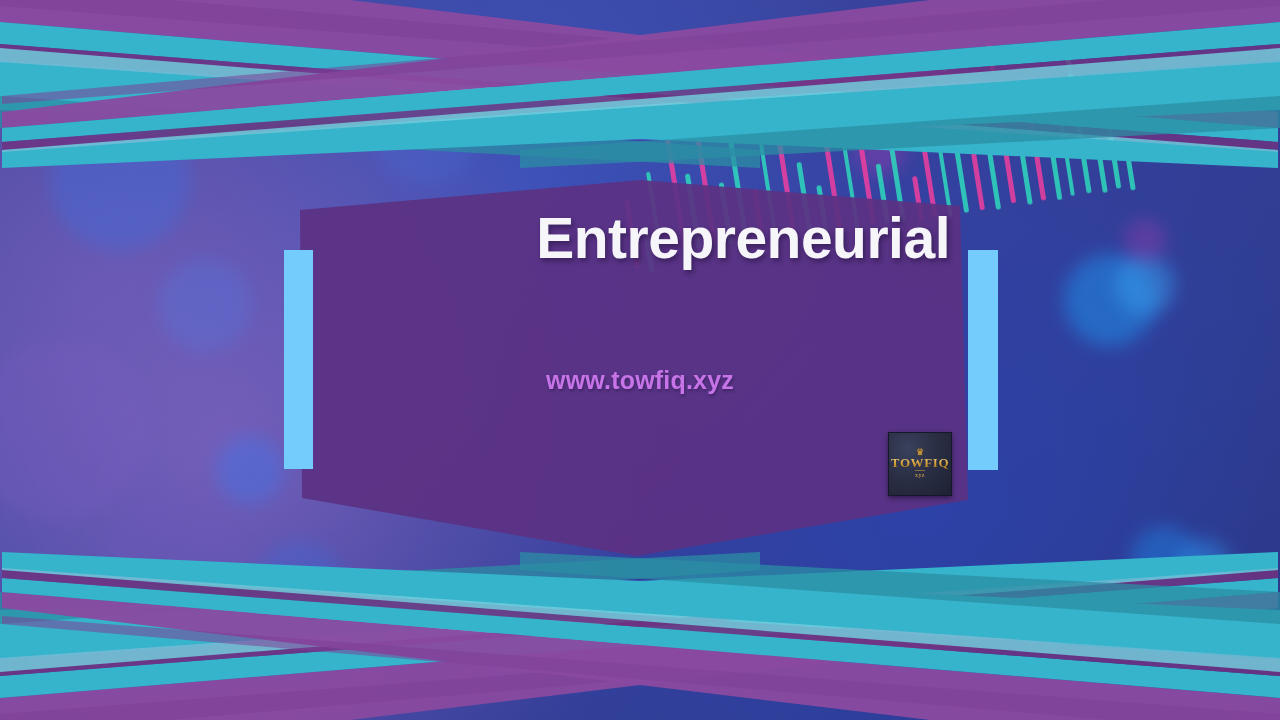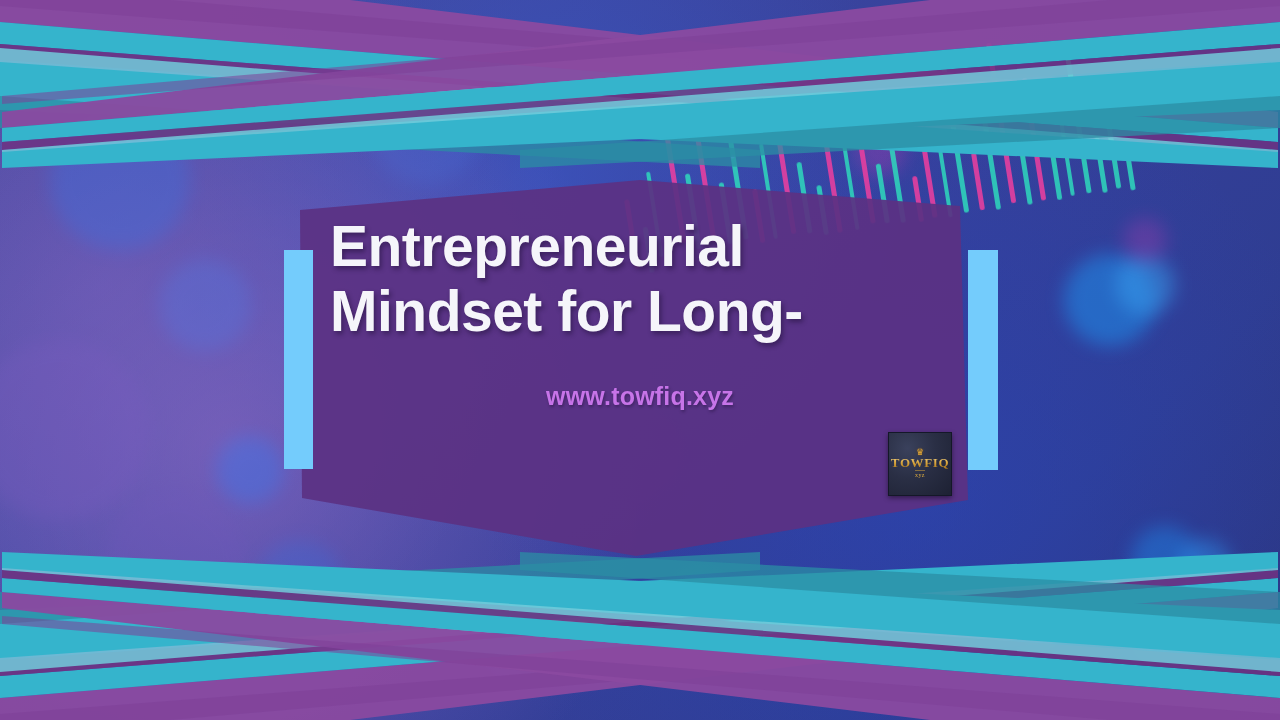--- a/index.html
+++ b/index.html
@@ -76,24 +76,24 @@
     left: 330px;
     top: 206px;
     width: 620px;
     height: 320px;
     display: flex;
     flex-direction: column;
     align-items: center;
     justify-content: flex-start;
   }
   .title {
-    margin: 8px;
+    margin: 0;
     padding: 0;
     width: 100%;
-    text-align: left;
+    text-align: right;
     color: #f5f5fa;
     font-size: 57px;
     font-weight: bold;
     line-height: 1.14;
     letter-spacing: -0.5px;
     text-shadow: 2px 3px 5px rgba(20,8,40,0.45);
   }
   .url {
     margin: 7px;
     padding: 0;
@@ -269,21 +269,21 @@
   </svg>
 
   <div class="badge-wrap">
     <div class="accent-bar accent-left"></div>
     <div class="accent-bar accent-right"></div>
   </div>
 
   <div class="badge-content">
     <h1 class="title">
       <span>Entrepreneurial</span><br>
-      <span>Mindset for Long-</span><br>
+      <br>
     </h1>
     <p class="url">www.towfiq.xyz</p>
   </div>
 
   <div class="logo">
     <span class="logo-crown">♛</span>
     <span class="logo-word">TOWFIQ</span>
     <span class="logo-sub">xyz</span>
   </div>
 

